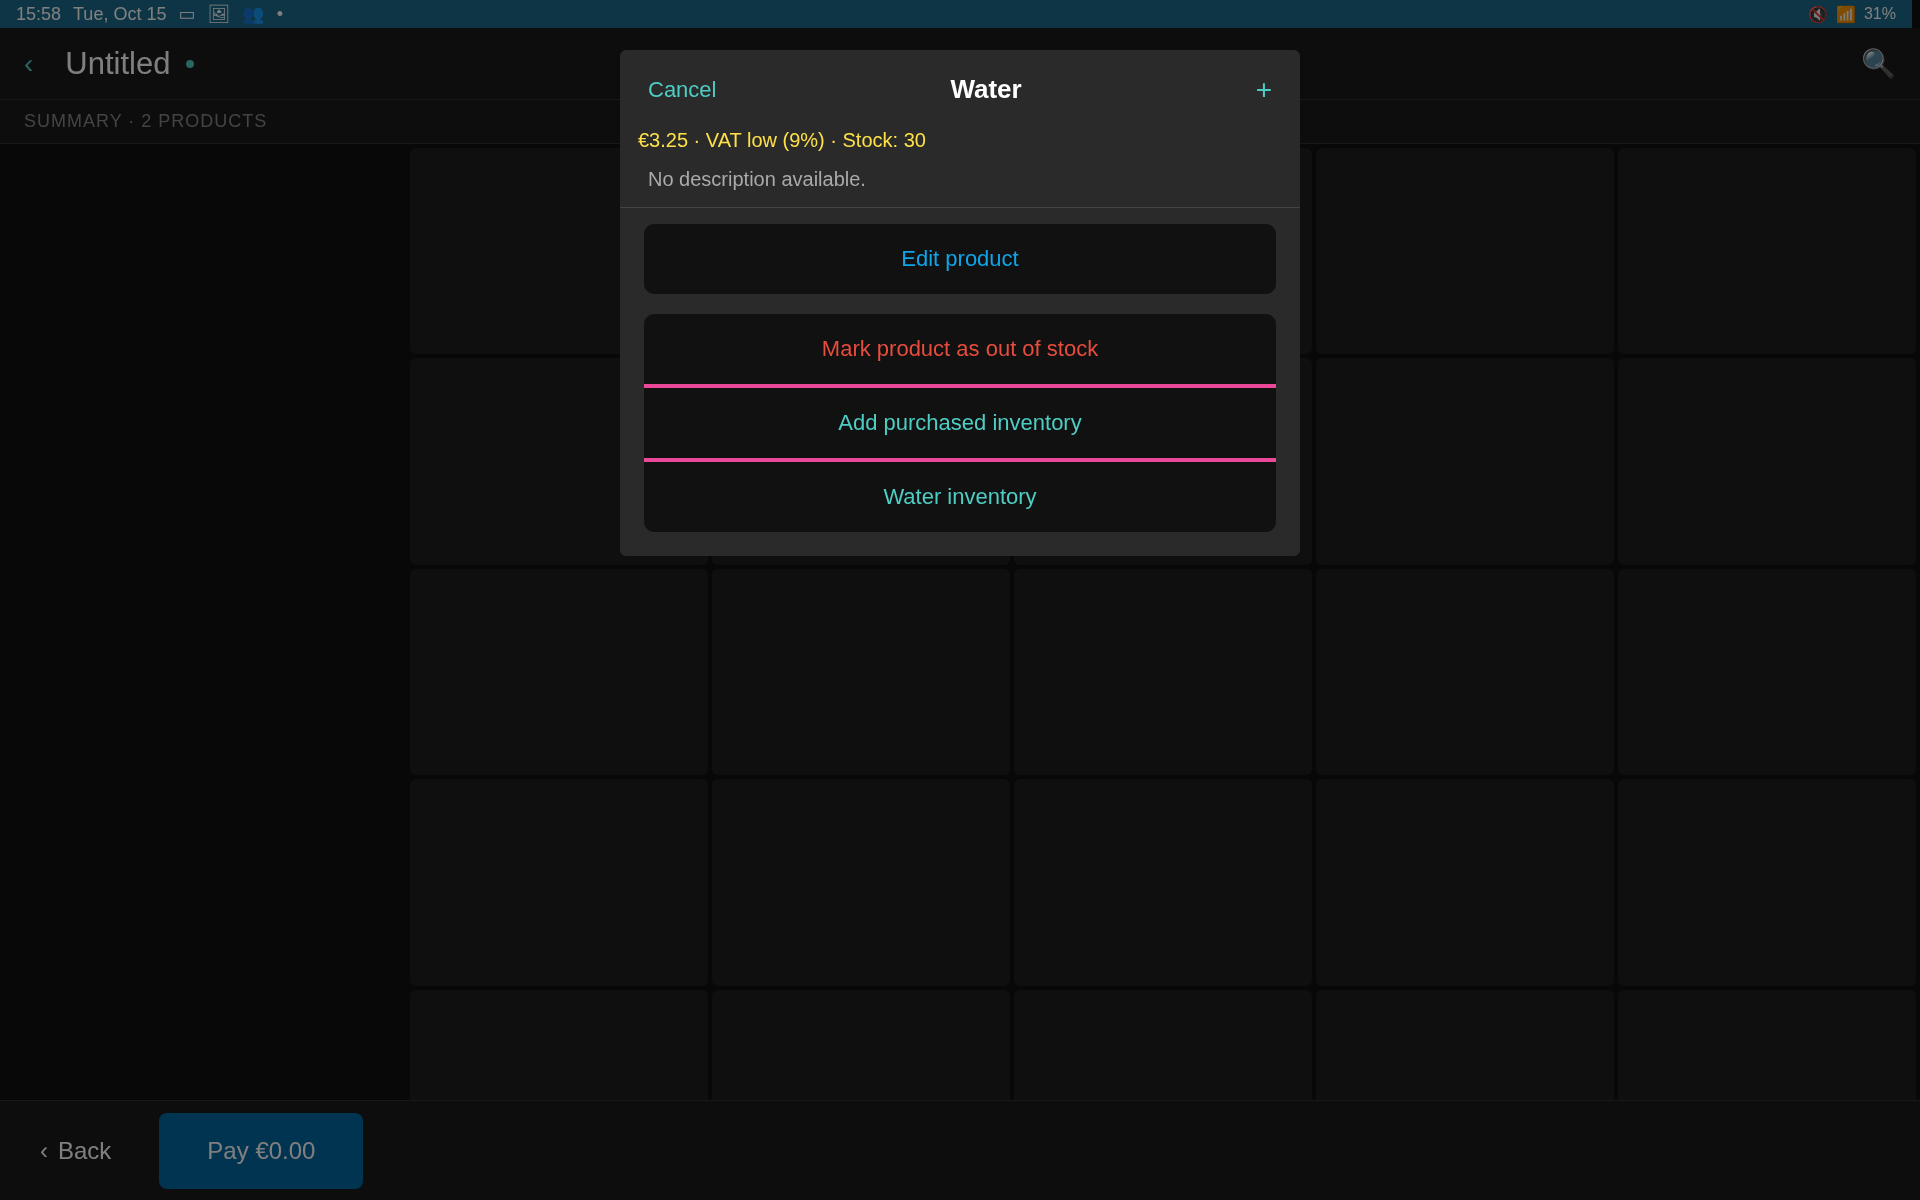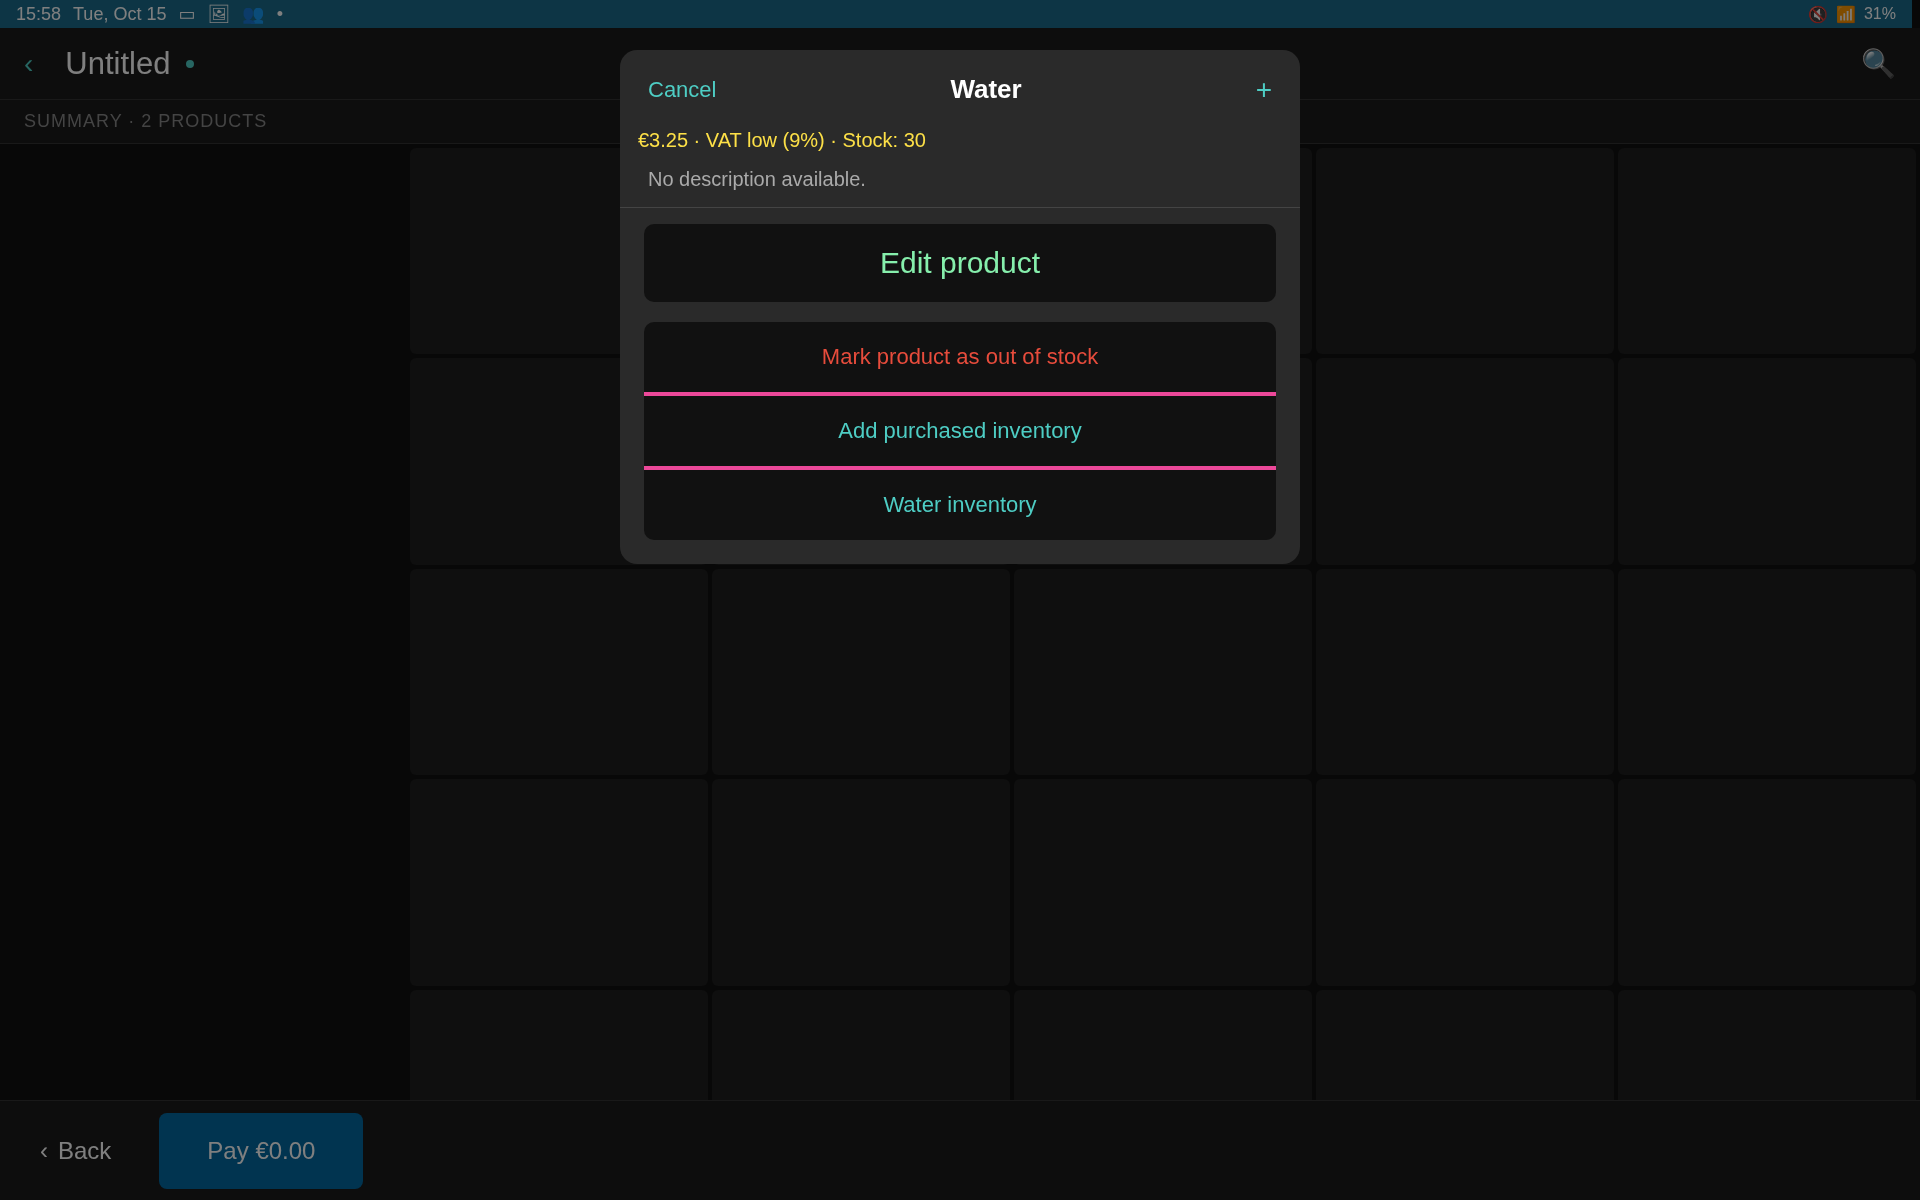--- a/index.html
+++ b/index.html
@@ -165,21 +165,21 @@
     }
 
     
     .modal {
       position: absolute;
       top: 50px;
       left: 50%;
       transform: translateX(-50%);
       width: 680px;
       background: #2a2a2a;
-      border-radius: 17px;
+      border-radius: 6px;
       overflow: hidden;
       z-index: 300;
     }
 
     .modal-header {
       display: flex;
       align-items: center;
       justify-content: space-between;
       padding: 24px 28px 20px;
     }
@@ -342,21 +342,21 @@
     <span class="modal-title">Water</span>
     <span class="modal-add-icon">+</span>
   </div>
 
   <div class="modal-info">€3.25 · VAT low (9%) · Stock: 30</div>
   <div class="modal-description">No description available.</div>
 
   <div class="modal-divider"></div>
 
   <button class="modal-edit-btn">
-    <span style="color: #86efac; font-size: 30px; font-weight: 500;">Edit product</span>
+    <span style="color: #0ea5e9; font-size: 22px; font-weight: 500;">Edit product</span>
   </button>
 
   <div class="modal-action-group">
     <button class="modal-action-btn red">
       <span>Mark product as out of stock</span>
     </button>
     <button class="modal-action-btn green">
       <span>Add purchased inventory</span>
     </button>
     <button class="modal-action-btn green">

